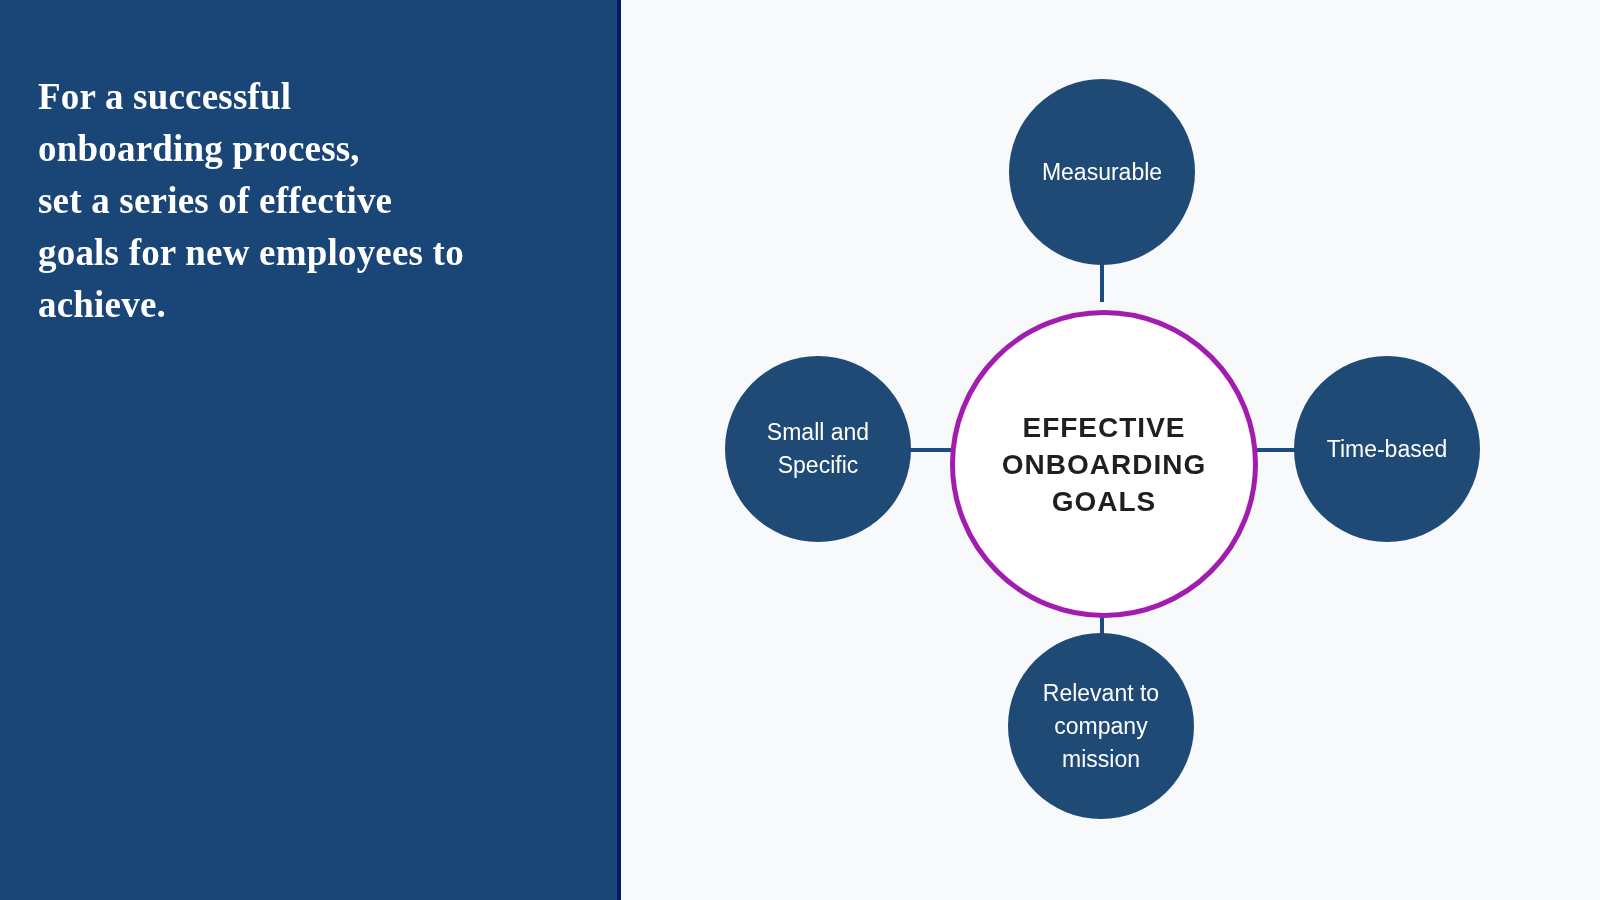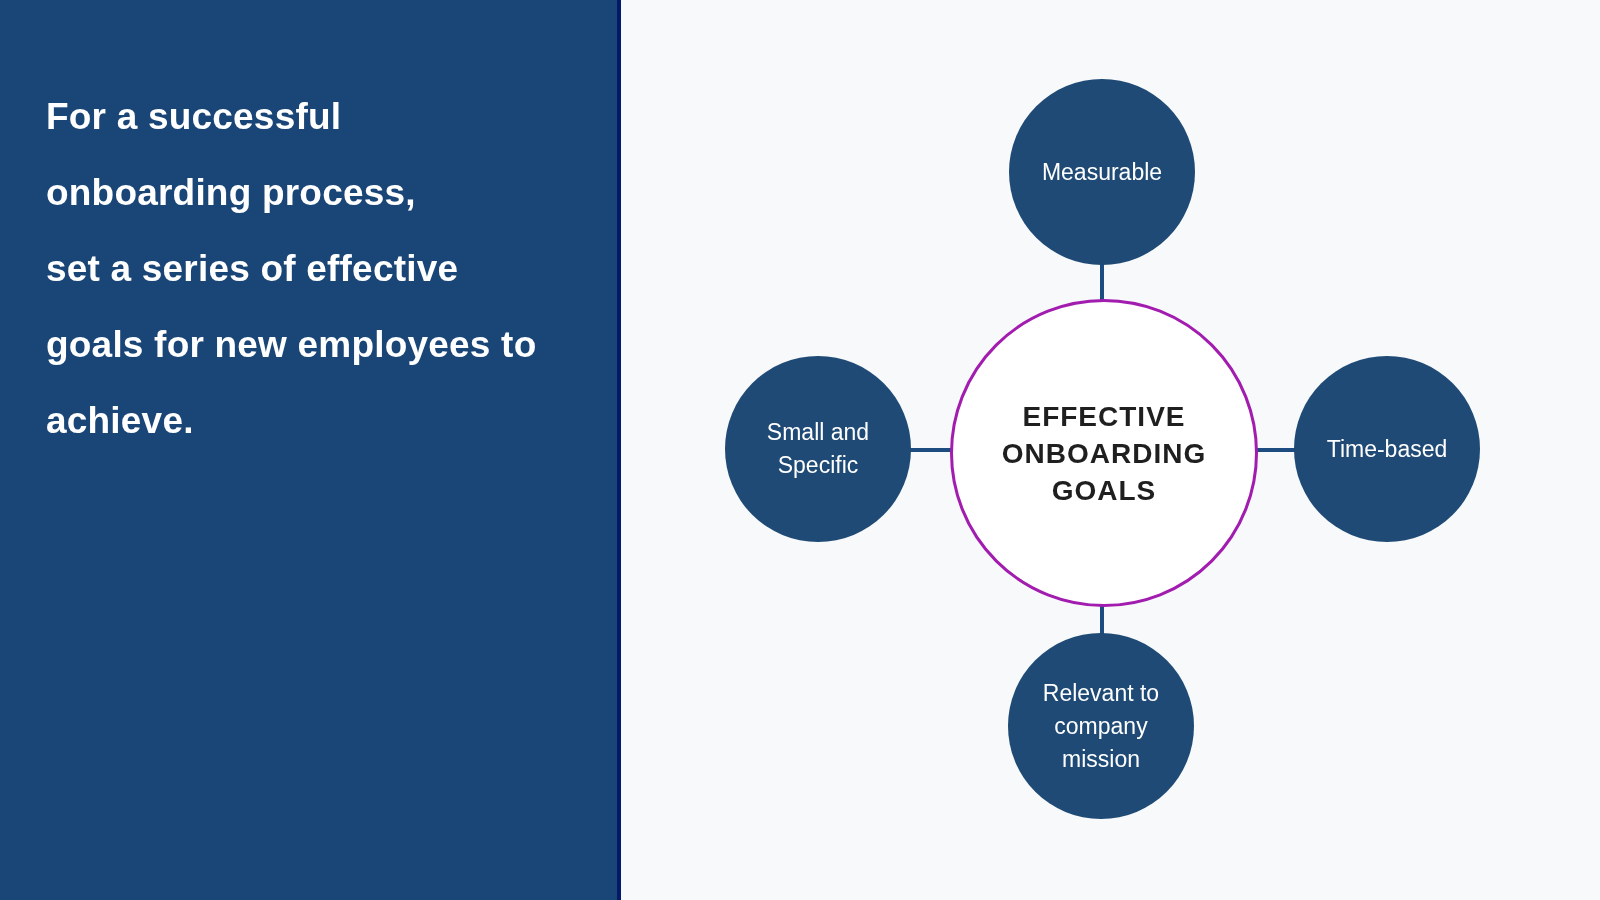--- a/index.html
+++ b/index.html
@@ -25,27 +25,28 @@
   .panel-edge {
     position: absolute;
     left: 617px; top: 0;
     width: 4px; height: 900px;
     background: #021A67;
   }
   .intro {
     position: absolute;
     left: 38px; top: 71px;
     width: 530px;
-    margin: 8px;
+    margin: 0;
     color: #FFFFFF;
     font-size: 37px;
     font-weight: 700;
-    line-height: 76px;
+    line-height: 52px;
     letter-spacing: 0.2px;
     white-space: pre-line;
+    font-family: Liberation Serif, serif;
   }
   
   .diagram-area {
     position: absolute;
     left: 621px; top: 0;
     width: 979px; height: 732px;
   }
   .node {
     position: absolute;
     width: 186px; height: 186px;
@@ -63,24 +64,24 @@
     text-align: center;
     white-space: pre-line;
   }
   .node-top    { left: 388px; top: 79px;  }  
   .node-right  { left: 673px; top: 356px; }  
   .node-bottom { left: 387px; top: 633px; }  
   .node-left   { left: 104px; top: 356px; }  
 
   .center-circle {
     position: absolute;
-    left: 329px; top: 299px;              
+    left: 329px; top: 310px;              
     width: 308px; height: 308px;
     box-sizing: border-box;
-    border: 3px solid #a21caf;
+    border: 5px solid #a21caf;
     border-radius: 50%;
     background: #FFFFFF;
     display: flex;
     align-items: center;
     justify-content: center;
   }
   .center-label {
     margin: 0;
     color: #1F1F1F;
     font-size: 28px;

